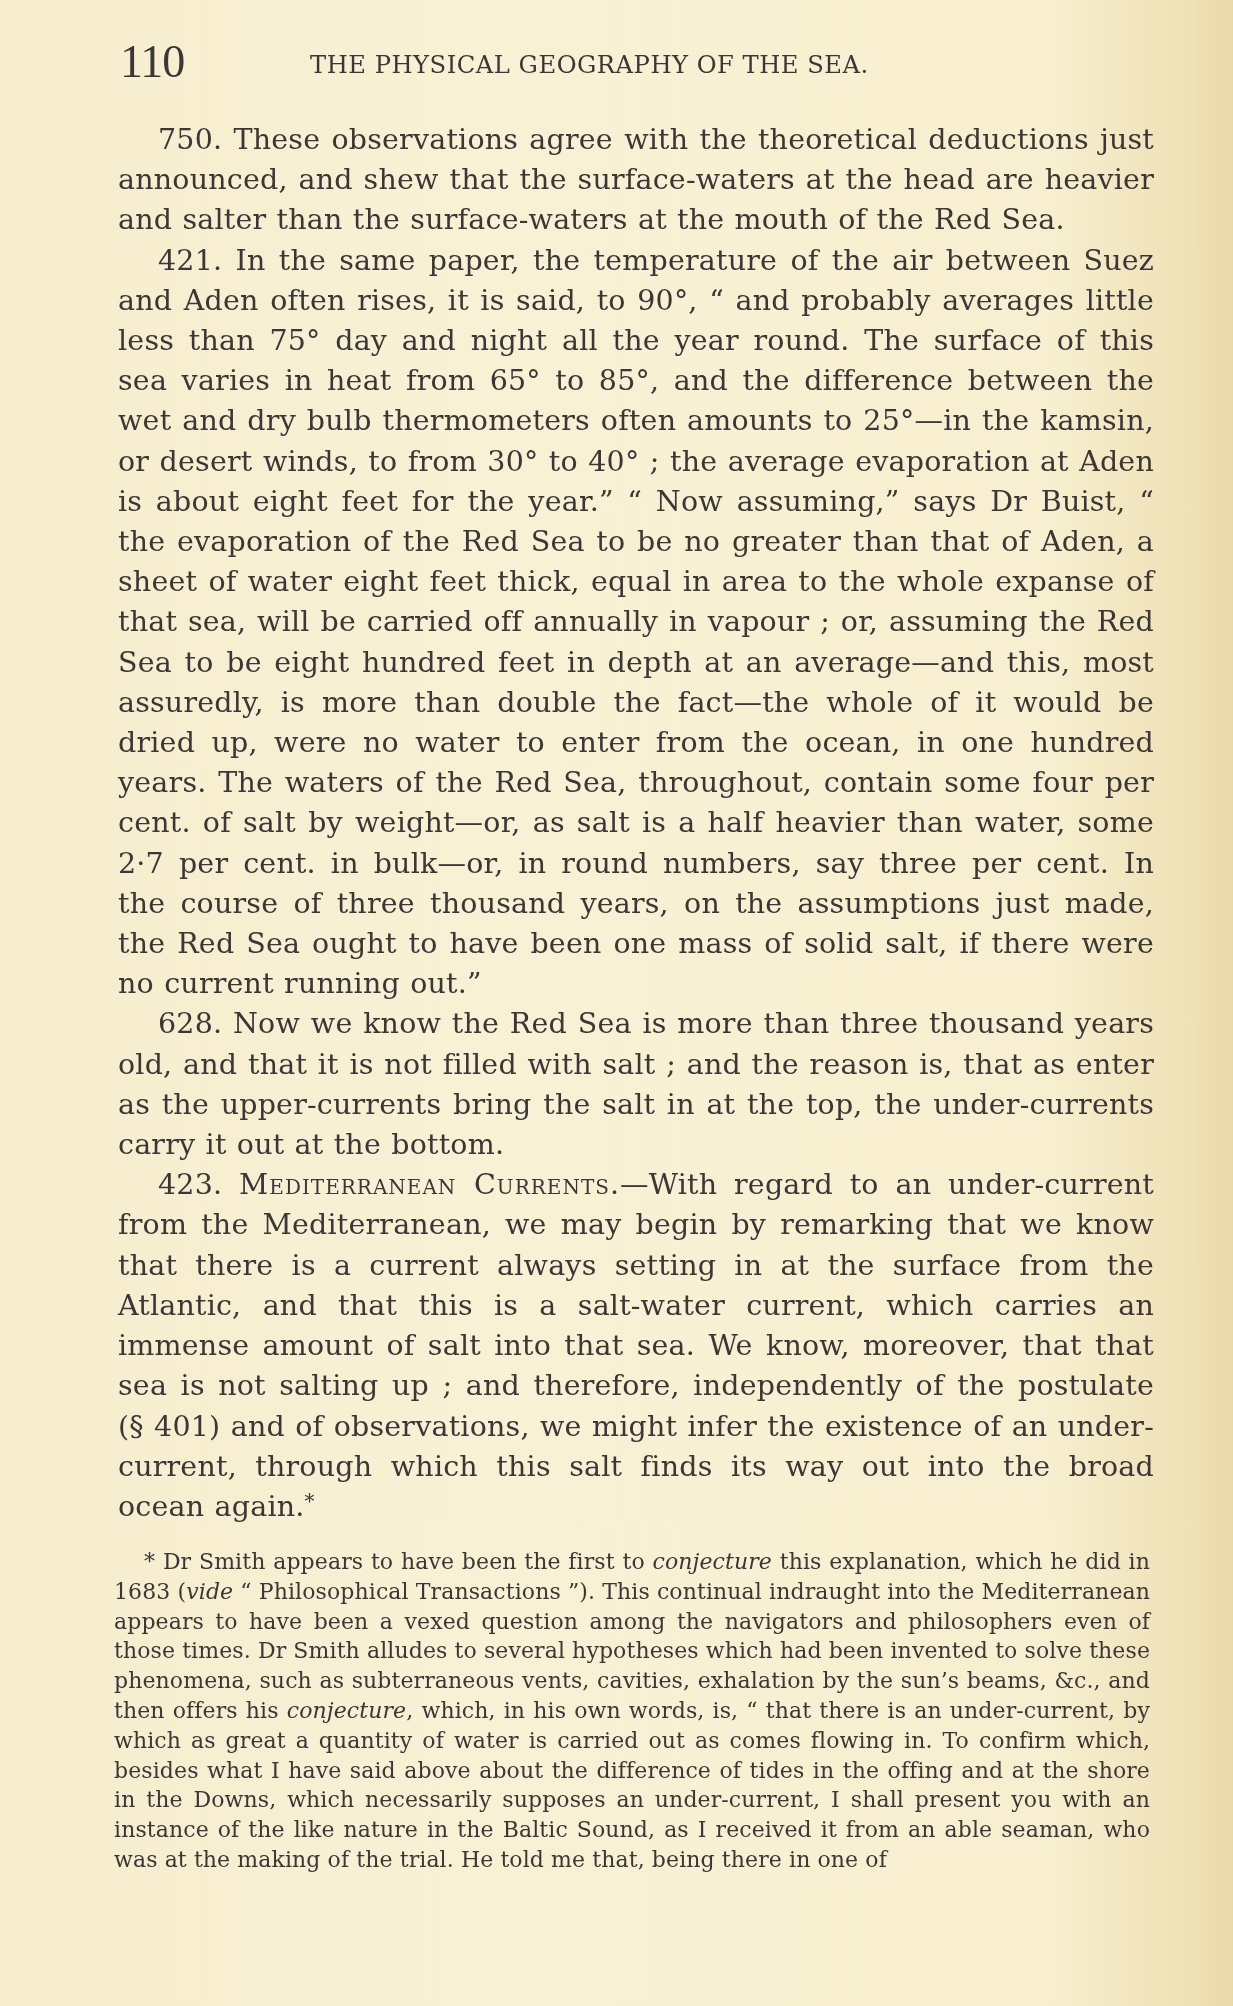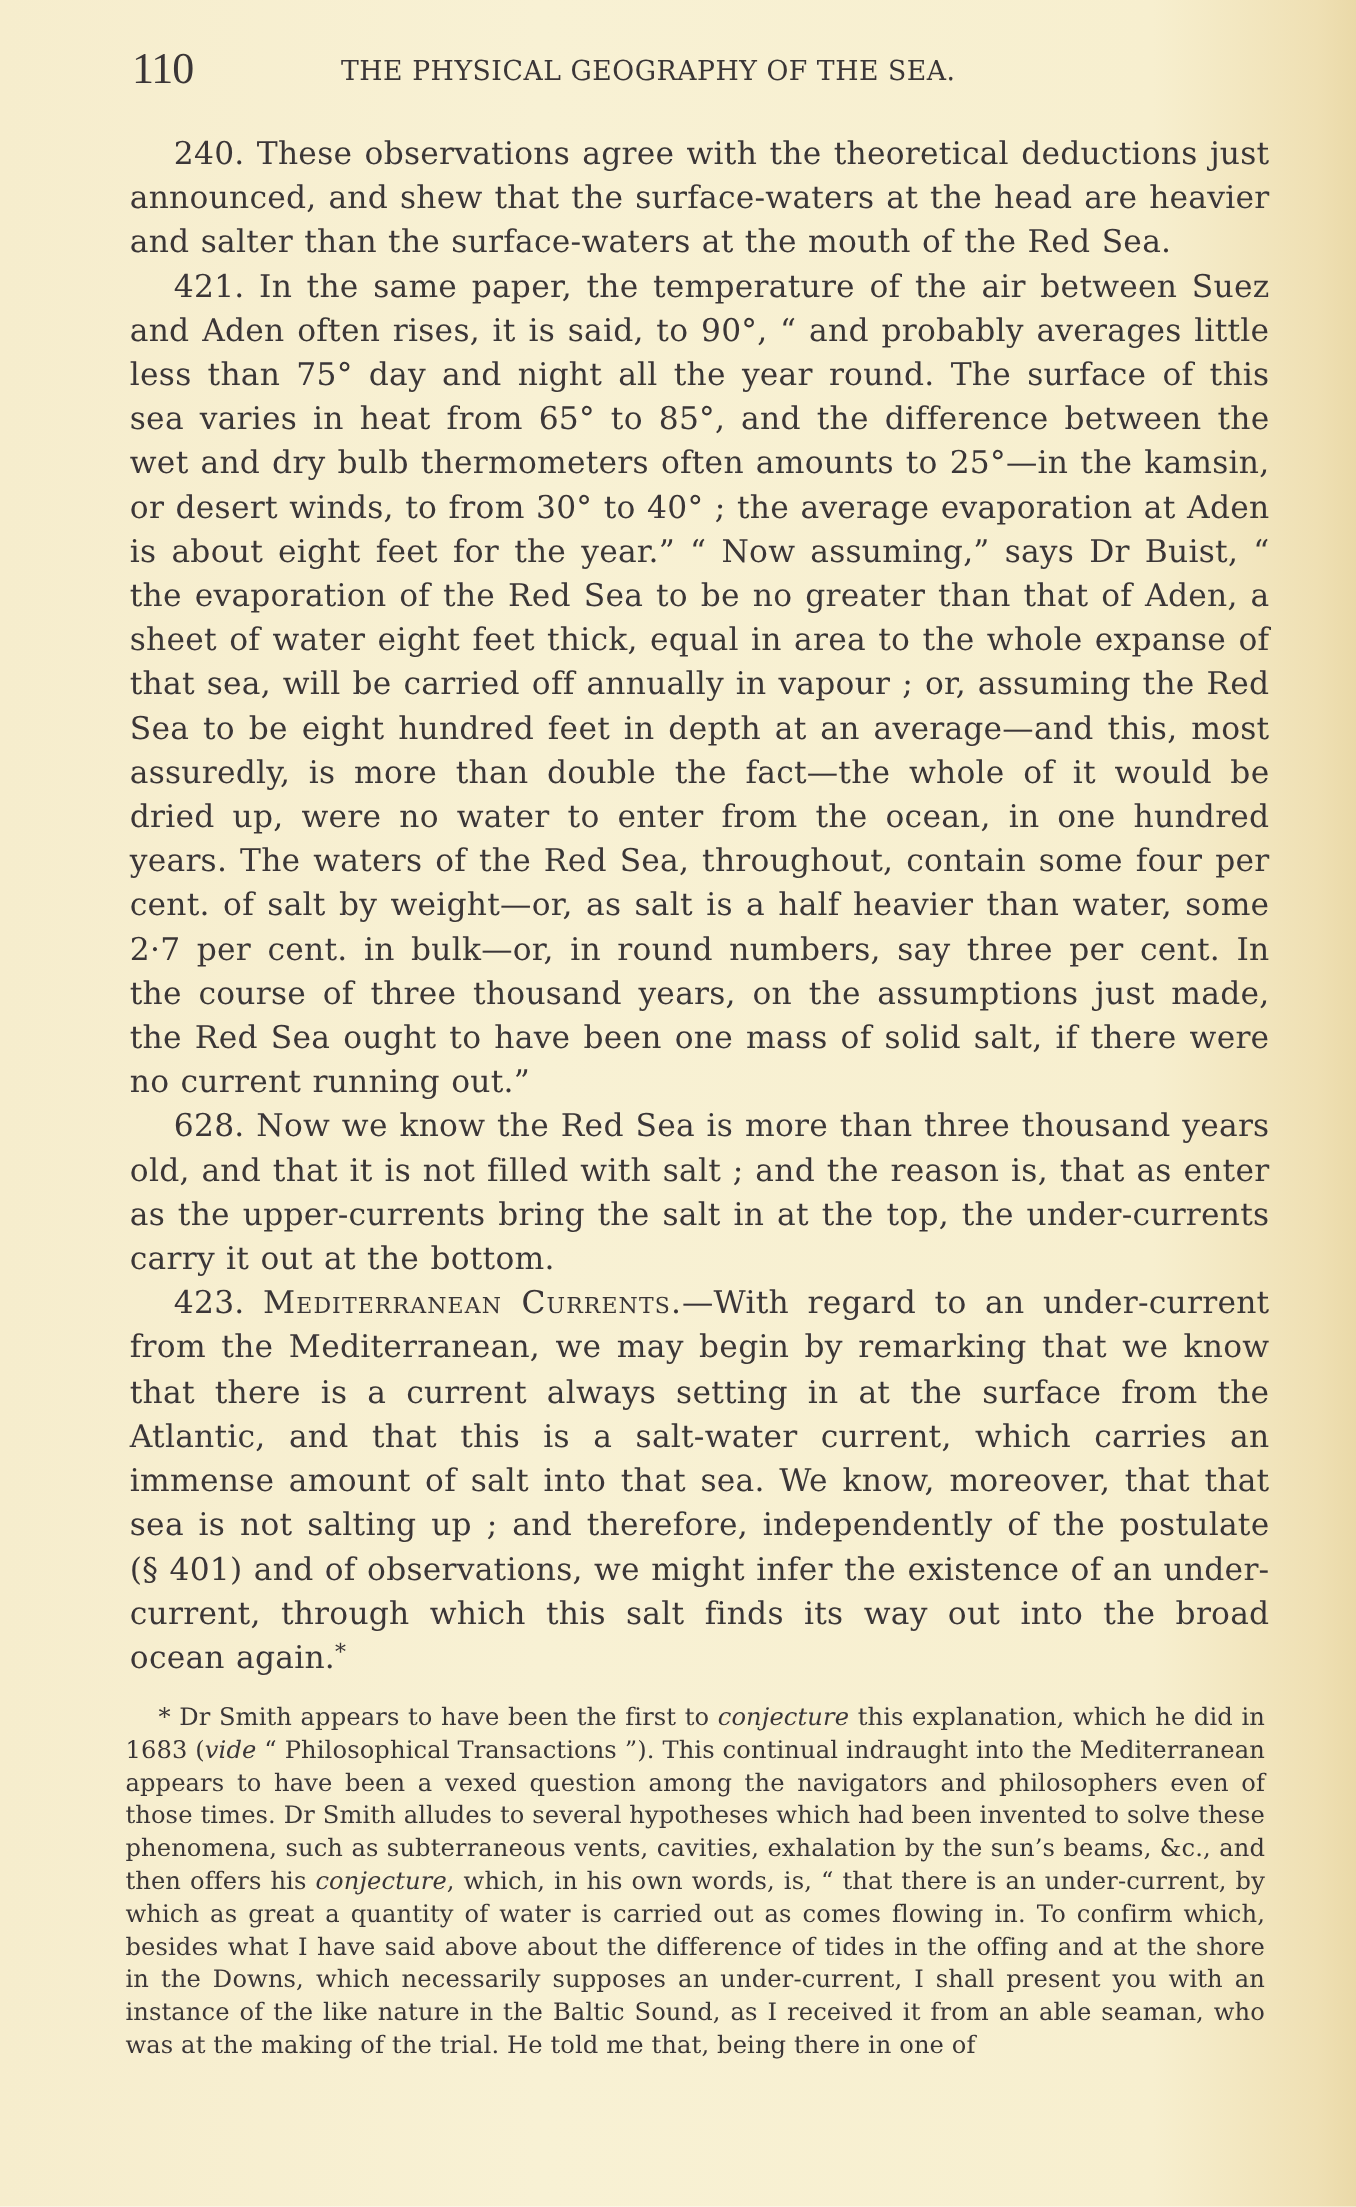--- a/index.html
+++ b/index.html
@@ -22,21 +22,21 @@
     top: 40px;
     left: 120px;
     width: 1035px;
     height: 44px;
   }
   .page-number {
     position: absolute;
     left: 0;
     top: 0;
     font-family: "Liberation Serif", "DejaVu Serif", serif;
-    font-size: 40px;
+    font-size: 46px;
     line-height: 44px;
     letter-spacing: -1px;
   }
   .running-title {
     position: absolute;
     left: 190px;
     top: 10px;
     font-family: "DejaVu Serif", serif;
     font-size: 25px;
     line-height: 30px;
@@ -91,21 +91,21 @@
 <body>
 
 <div class="page">
 
   <div class="running-head">
     <span class="page-number">110</span>
     <span class="running-title">THE PHYSICAL GEOGRAPHY OF THE SEA.</span>
   </div>
 
   <div class="body-text">
-    <p><span>240.</span> <span>These observations agree with the theoretical deductions just announced, and shew that the surface-waters at the head are heavier and salter than the surface-waters at the mouth of the Red Sea.</span></p>
+    <p><span>750.</span> <span>These observations agree with the theoretical deductions just announced, and shew that the surface-waters at the head are heavier and salter than the surface-waters at the mouth of the Red Sea.</span></p>
     <p><span>421.</span> <span>In the same paper, the temperature of the air between Suez and Aden often rises, it is said, to 90°, “ and probably averages little less than 75° day and night all the year round.  The surface of this sea varies in heat from 65° to 85°, and the difference between the wet and dry bulb thermometers often amounts to 25°—in the kamsin, or desert winds, to from 30° to 40° ;  the average evaporation at Aden is about eight feet for the year.”  “ Now assuming,” says Dr Buist, “ the evaporation of the Red Sea to be no greater than that of Aden, a sheet of water eight feet thick, equal in area to the whole expanse of that sea, will be carried off annually in vapour ; or, assuming the Red Sea to be eight hundred feet in depth at an average—and this, most assuredly, is more than double the fact—the whole of it would be dried up, were no water to enter from the ocean, in one hundred years.  The waters of the Red Sea, throughout, contain some four per cent. of salt by weight—or, as salt is a half heavier than water, some 2·7 per cent. in bulk—or, in round numbers, say three per cent.  In the course of three thousand years, on the assumptions just made, the Red Sea ought to have been one mass of solid salt, if there were no current running out.”</span></p>
     <p><span>628.</span> <span>Now we know the Red Sea is more than three thousand years old, and that it is not filled with salt ; and the reason is, that as enter as the upper-currents bring the salt in at the top, the under-currents carry it out at the bottom.</span></p>
     <p><span>423.</span> <span class="smallcaps">Mediterranean Currents.</span><span>—With regard to an under-current from the Mediterranean, we may begin by remarking that we know that there is a current always setting in at the surface from the Atlantic, and that this is a salt-water current, which carries an immense amount of salt into that sea.  We know, moreover, that that sea is not salting up ;  and therefore, independently of the postulate (§ 401) and of observations, we might infer the existence of an under-current, through which this salt finds its way out into the broad ocean again.</span><sup class="fnref">*</sup></p>
   </div>
 
   <div class="footnote">
     <p><span>*</span> <span>Dr Smith appears to have been the first to </span><span class="it">conjecture</span><span> this explanation, which he did in 1683 (</span><span class="it">vide</span><span> “ Philosophical Transactions ”).  This continual indraught into the Mediterranean appears to have been a vexed question among the navigators and philosophers even of those times.  Dr Smith alludes to several hypotheses which had been invented to solve these phenomena, such as subterraneous vents, cavities, exhalation by the sun’s beams, &amp;c., and then offers his </span><span class="it">conjecture</span><span>, which, in his own words, is, “ that there is an under-current, by which as great a quantity of water is carried out as comes flowing in.  To confirm which, besides what I have said above about the difference of tides in the offing and at the shore in the Downs, which necessarily supposes an under-current, I shall present you with an instance of the like nature in the Baltic Sound, as I received it from an able seaman, who was at the making of the trial.  He told me that, being there in one of</span></p>
   </div>
 
 </div>

